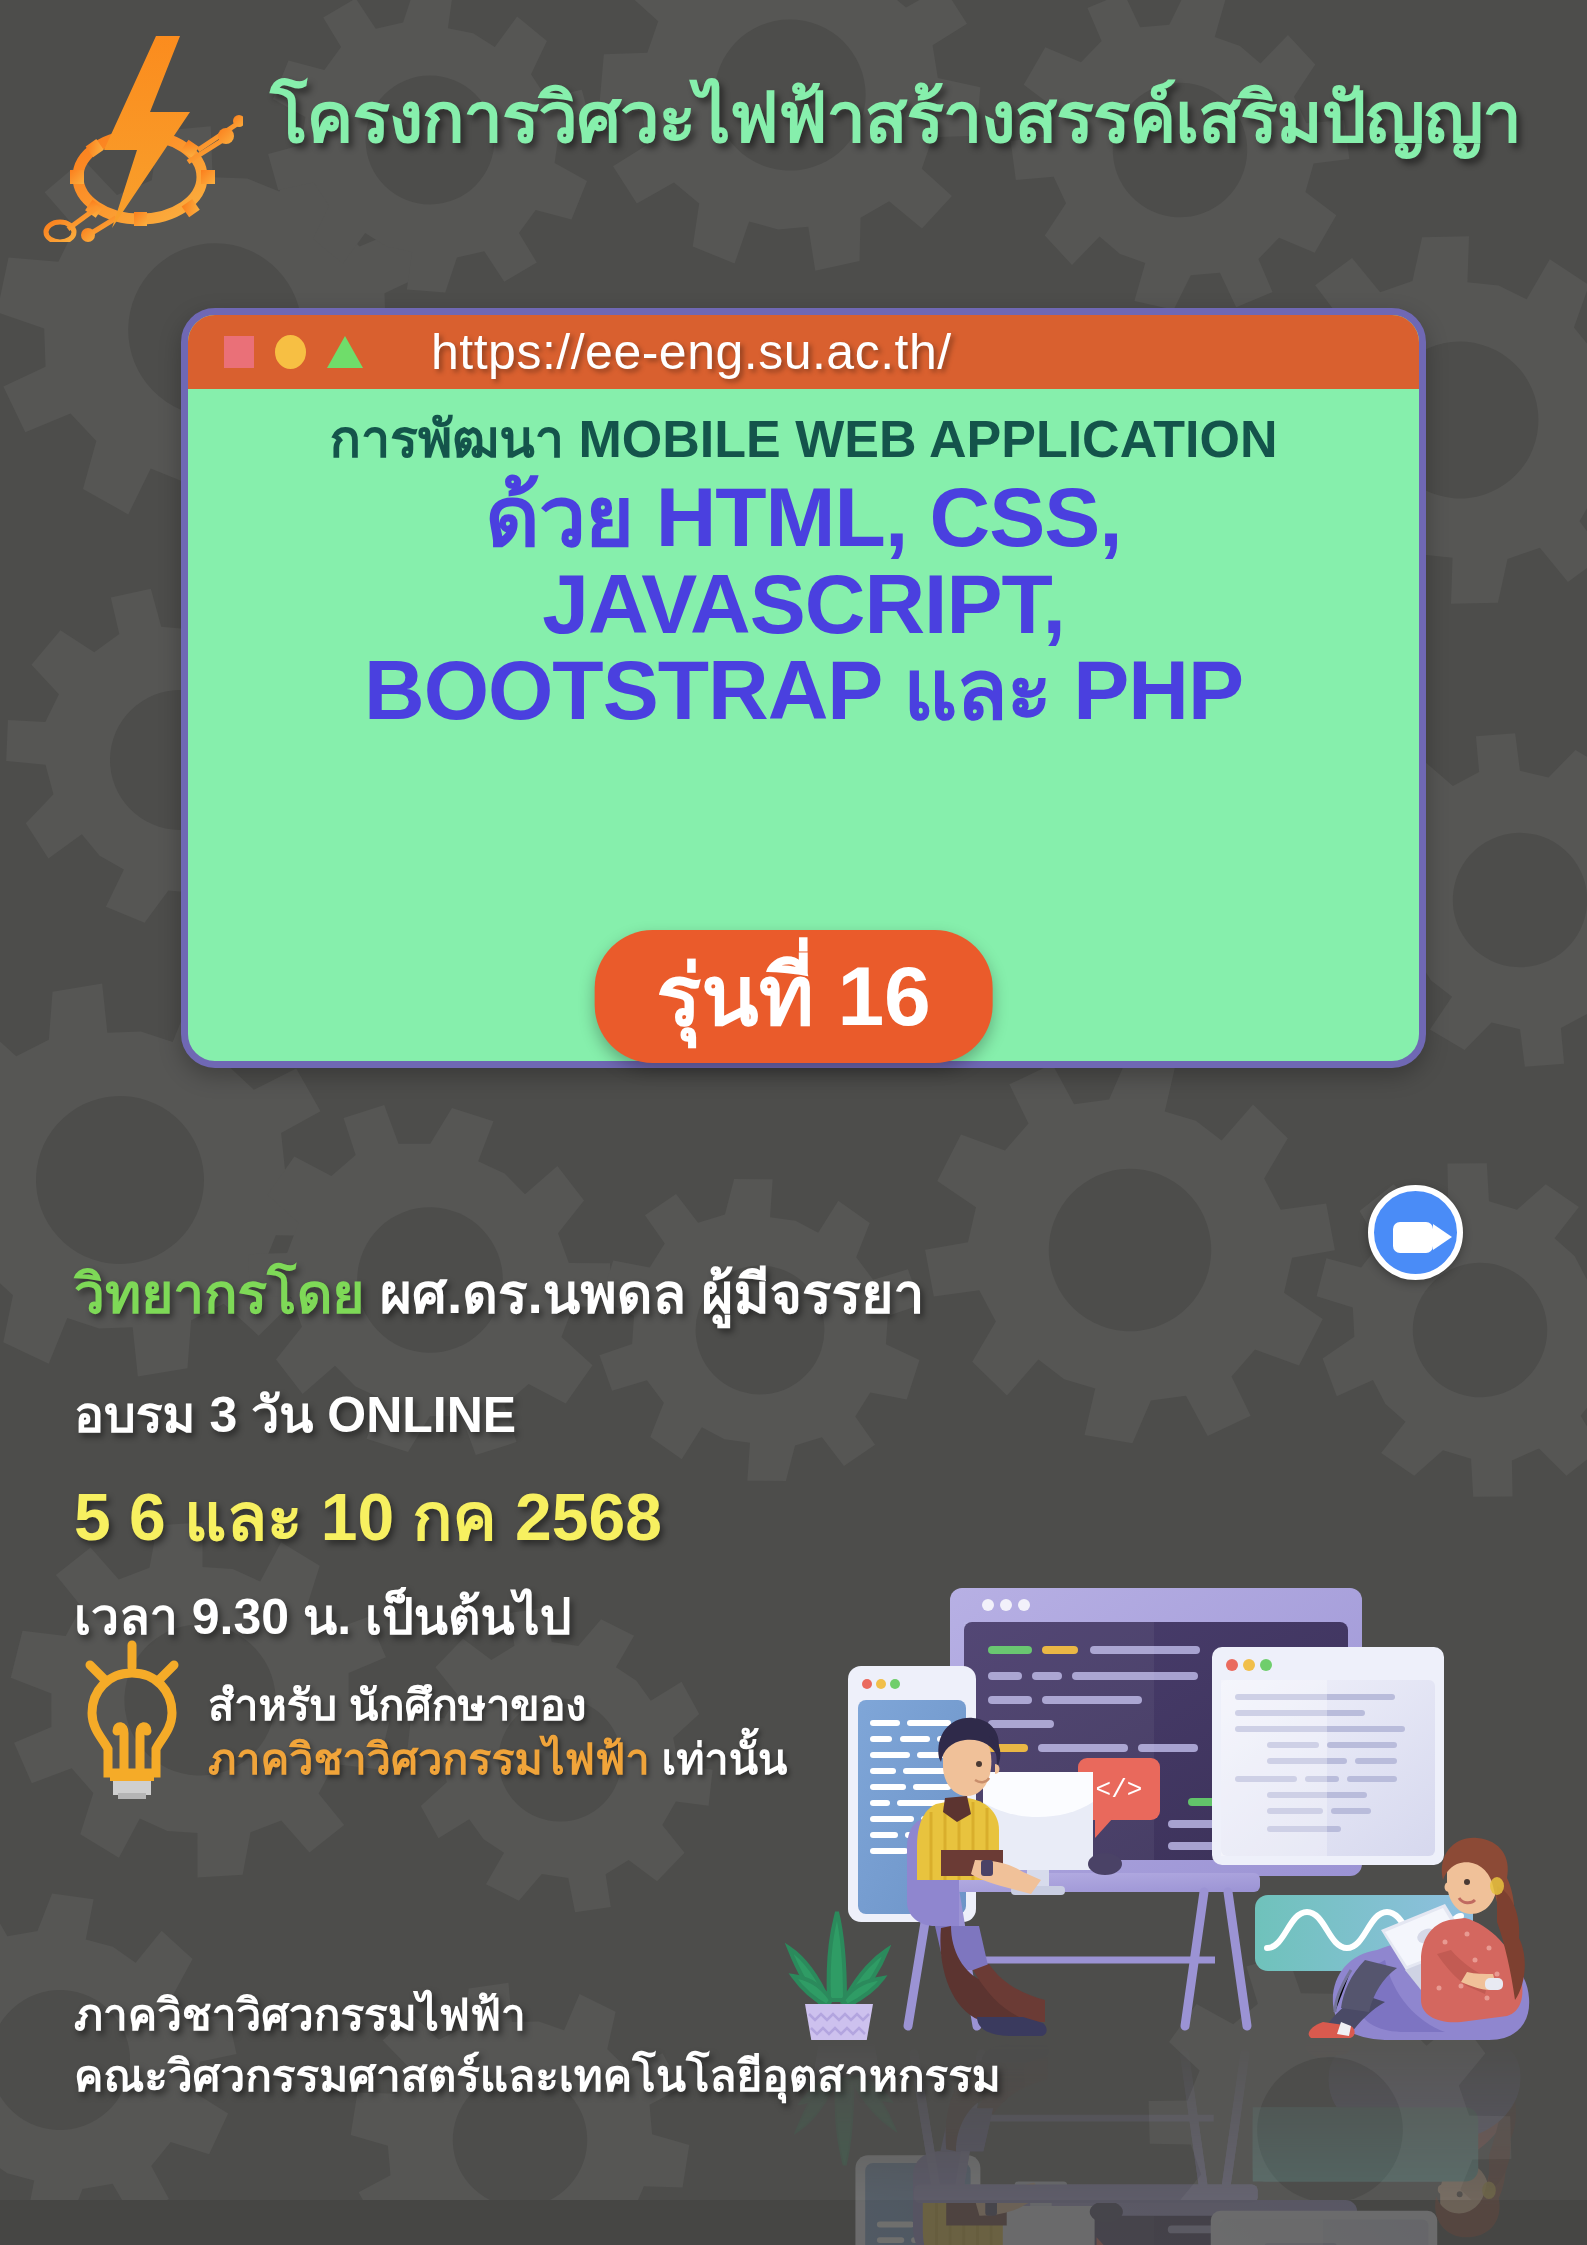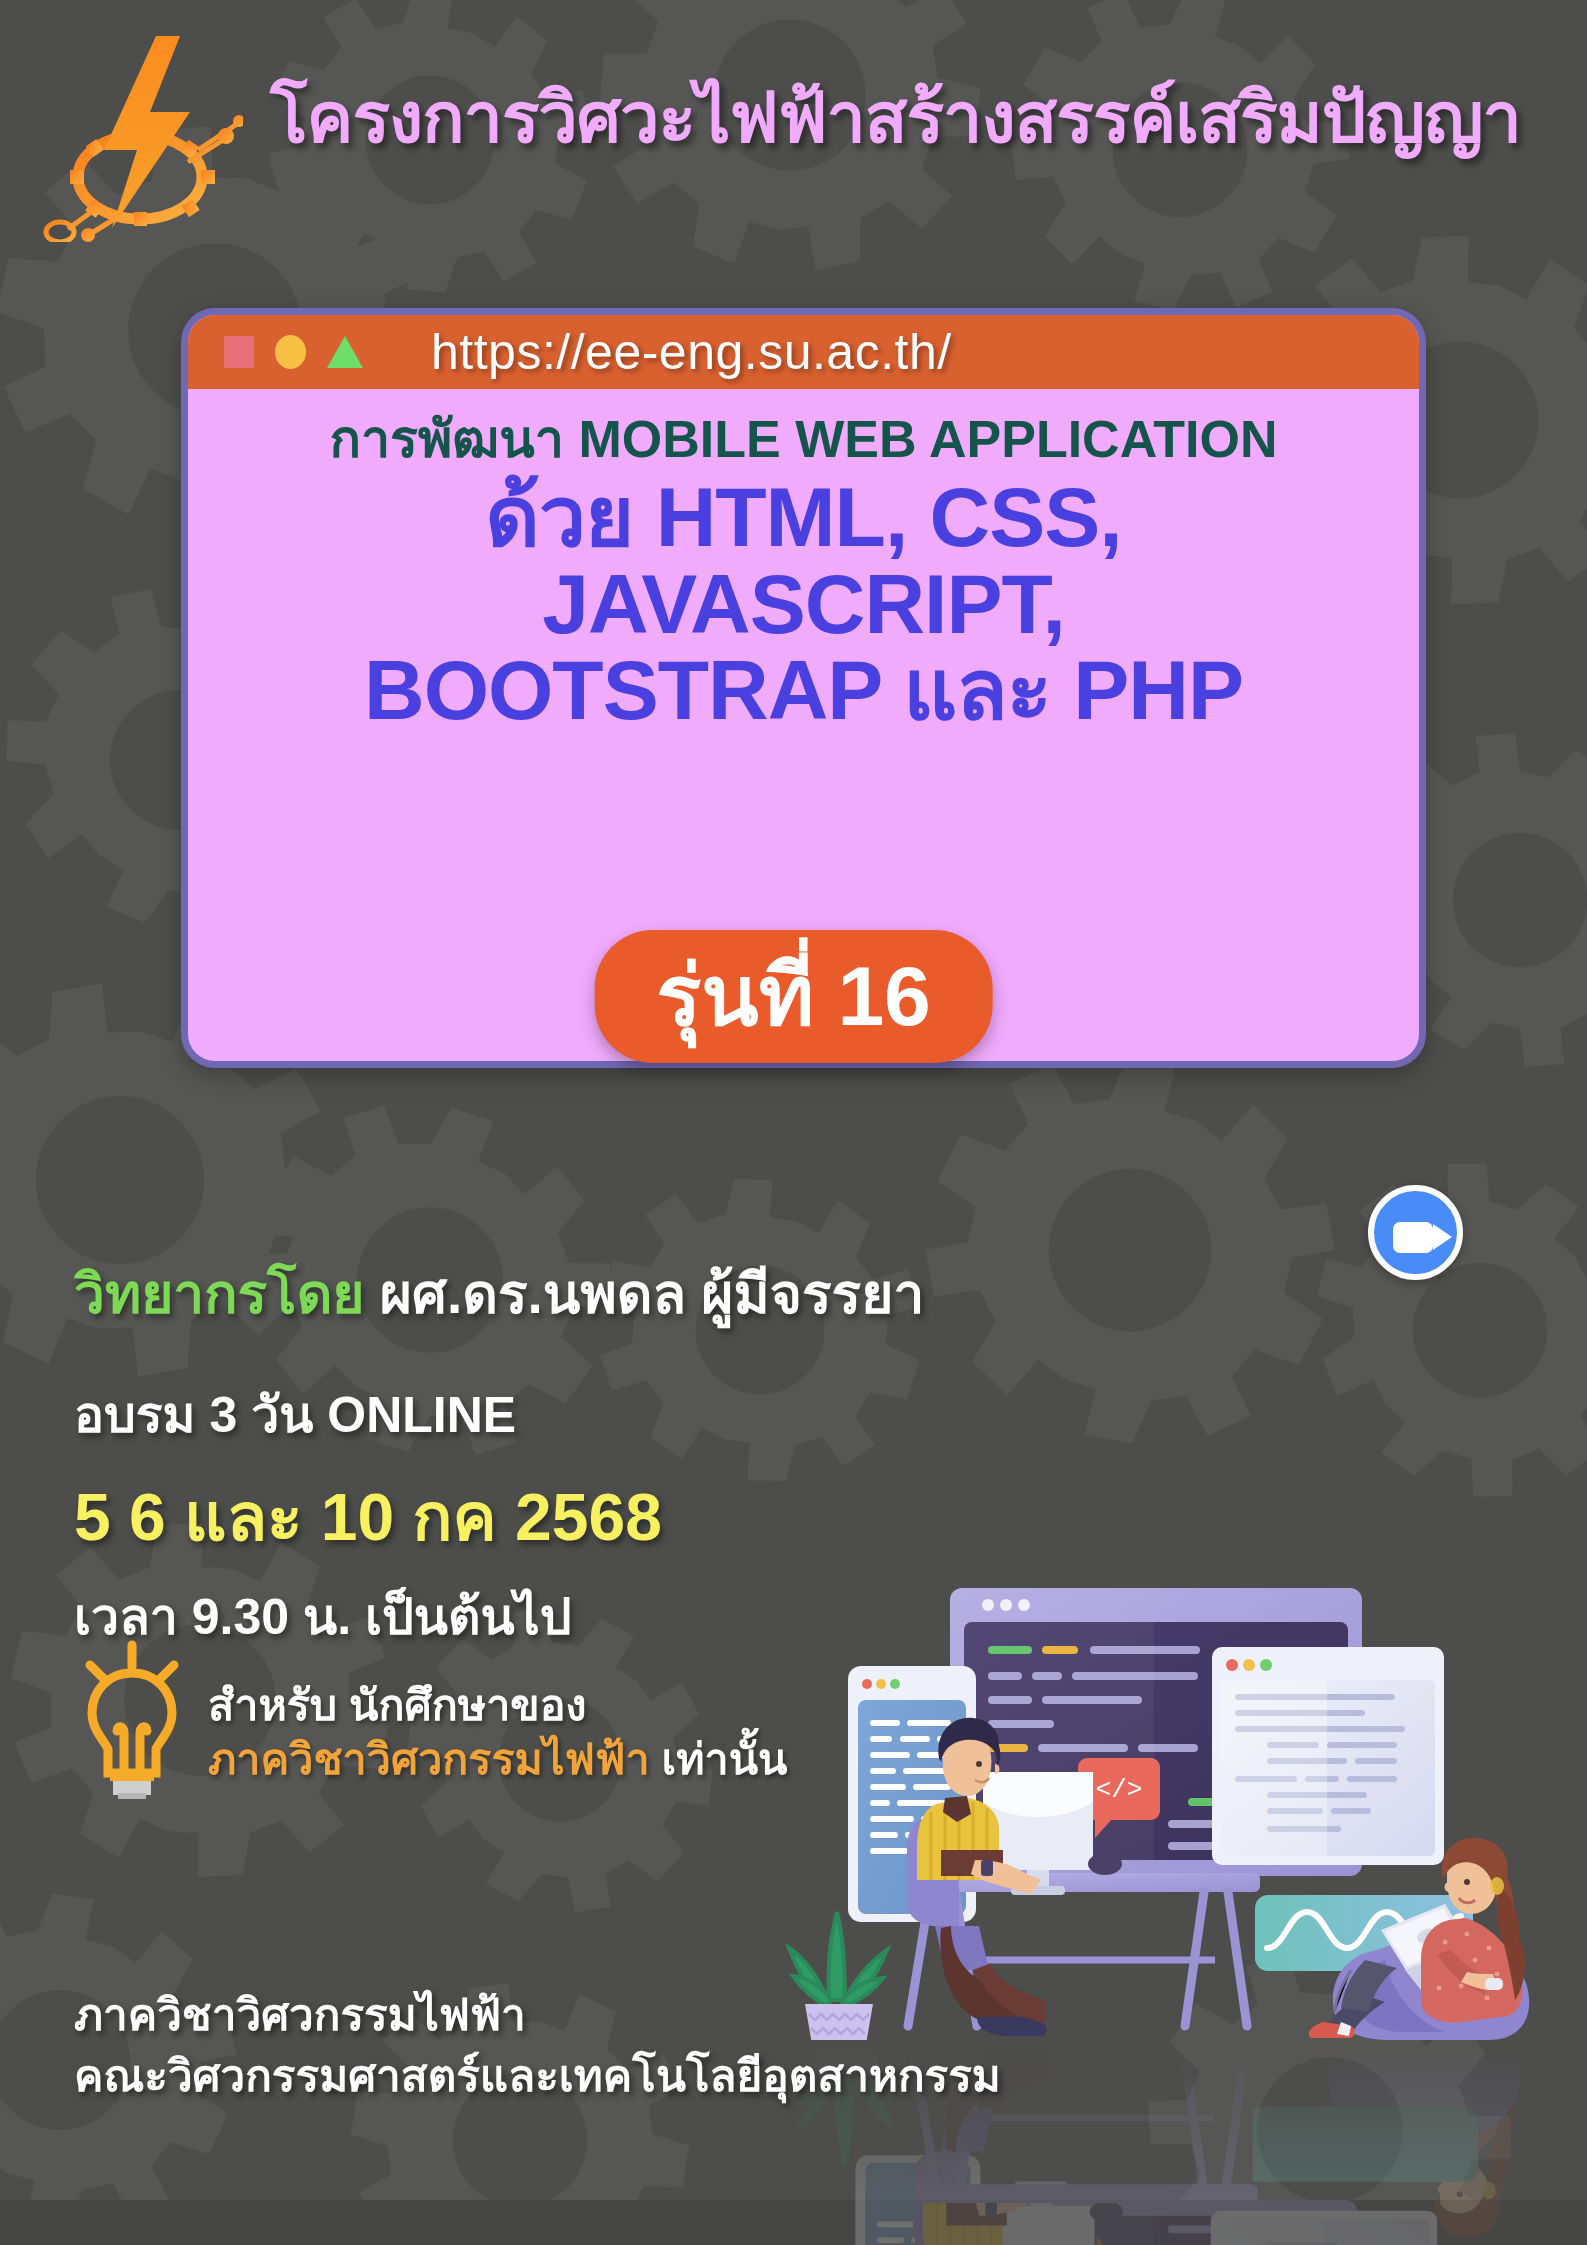--- a/index.html
+++ b/index.html
@@ -16,30 +16,30 @@
 
   
   #header {
     position:absolute; left:0; top:0; width:1587px; height:250px;
     z-index:5;
     display:flex; align-items:center;
   }
   #logo-mark { position:absolute; left:38px; top:22px; width:205px; height:220px; }
   #header-title {
     position:absolute; left:270px; top:62px;
-    font-size:70px; font-weight:bold; color:#f0abfc;
+    font-size:70px; font-weight:bold; color:#86efac;
     letter-spacing:-1px; white-space:nowrap;
     text-shadow:4px 5px 6px rgba(0,0,0,.45);
   }
 
   
   #browser-window {
     position:absolute; left:181px; top:308px; width:1245px; height:760px;
     border:7px solid #6f68b4; border-radius:34px;
-    background:#f0abfc; z-index:5; overflow:visible;
+    background:#86efac; z-index:5; overflow:visible;
     box-shadow:0 8px 22px rgba(0,0,0,.25);
   }
   #title-bar {
     height:74px; background:#d9602f;
     border-radius:27px 27px 0 0;
     display:flex; align-items:center;
     position:relative;
   }
   #win-dots { display:flex; align-items:center; gap:21px; margin-left:36px; }
   .wd { display:block; }

